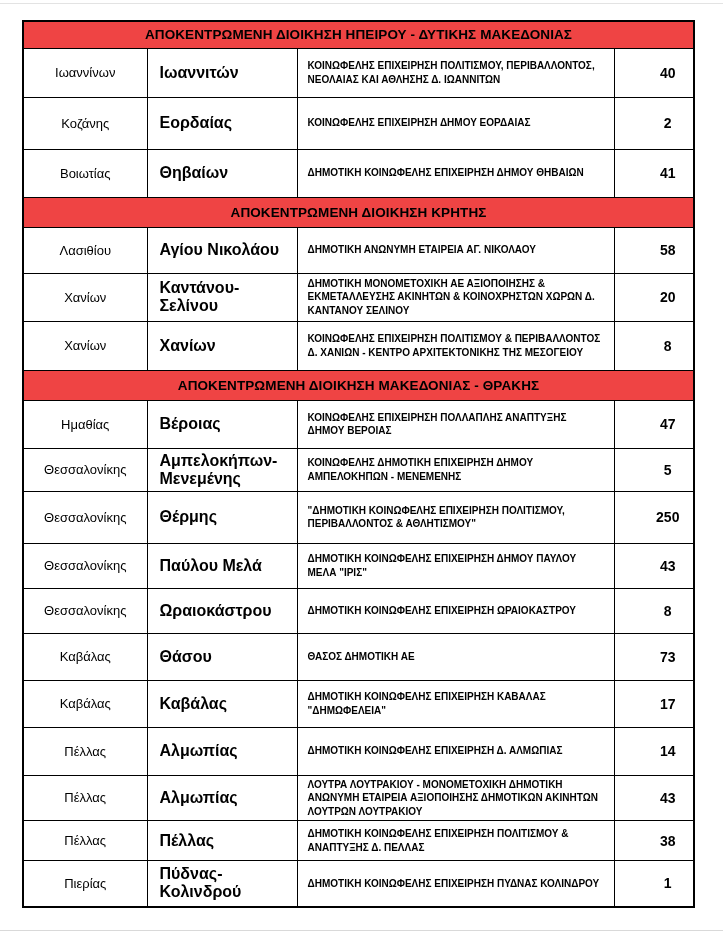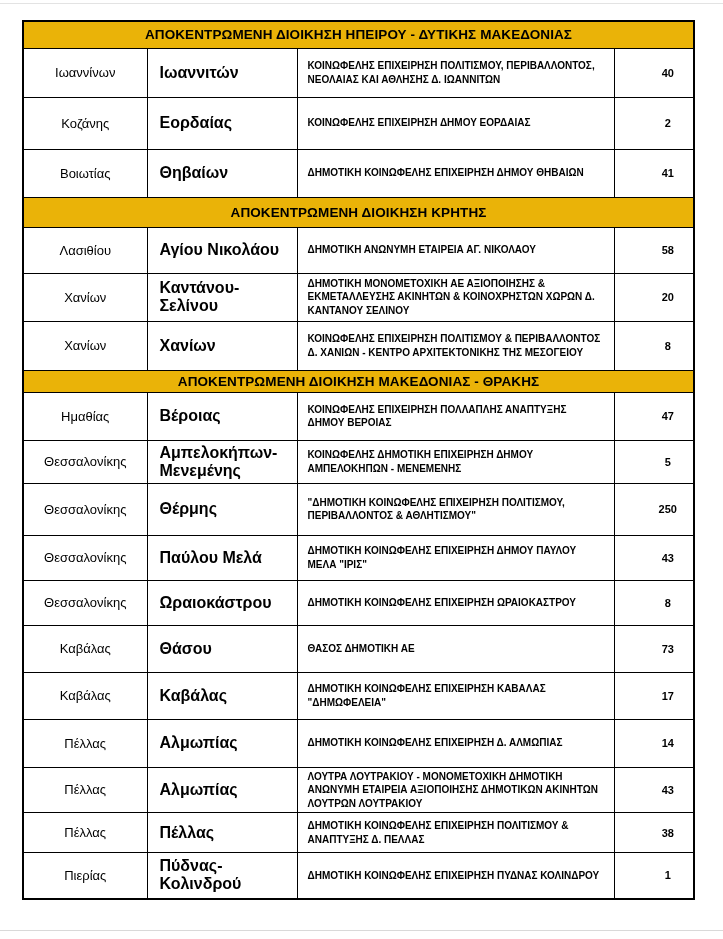--- a/index.html
+++ b/index.html
@@ -45,21 +45,21 @@
   td {
     padding: 3px 8px;
     vertical-align: middle;
     overflow: hidden;
   }
   col.c1 { width: 124px; }
   col.c2 { width: 150px; }
   col.c3 { width: 317px; }
   col.c4 { width: 80px; }
   td.section {
-    background: #eab308;
+    background: #ef4444;
     text-align: center;
     font-weight: bold;
     font-size: 13.5px;
     letter-spacing: 0.1px;
   }
   td.pref {
     text-align: center;
     font-size: 13px;
     font-weight: normal;
     margin-top: 32px;
@@ -72,21 +72,21 @@
   }
   td.ent {
     text-align: left;
     font-size: 10px;
     font-weight: bold;
     line-height: 1.35;
     padding: 2px 10px;
   }
   td.cnt {
     text-align: center;
-    font-size: 11px;
+    font-size: 14px;
     font-weight: bold;
     padding-left: 36px;
   }
 </style>
 </head>
 <body>
 
 <div class="page">
   <div class="page-edge-top"></div>
 
@@ -137,21 +137,21 @@
         <td class="ent">ΔΗΜΟΤΙΚΗ ΜΟΝΟΜΕΤΟΧΙΚΗ ΑΕ ΑΞΙΟΠΟΙΗΣΗΣ &amp; ΕΚΜΕΤΑΛΛΕΥΣΗΣ ΑΚΙΝΗΤΩΝ &amp; ΚΟΙΝΟΧΡΗΣΤΩΝ ΧΩΡΩΝ Δ. ΚΑΝΤΑΝΟΥ ΣΕΛΙΝΟΥ</td>
         <td class="cnt">20</td>
       </tr>
       <tr style="height:49px">
         <td class="pref">Χανίων</td>
         <td class="muni">Χανίων</td>
         <td class="ent">ΚΟΙΝΩΦΕΛΗΣ ΕΠΙΧΕΙΡΗΣΗ ΠΟΛΙΤΙΣΜΟΥ &amp; ΠΕΡΙΒΑΛΛΟΝΤΟΣ Δ. ΧΑΝΙΩΝ - ΚΕΝΤΡΟ ΑΡΧΙΤΕΚΤΟΝΙΚΗΣ ΤΗΣ ΜΕΣΟΓΕΙΟΥ</td>
         <td class="cnt">8</td>
       </tr>
 
-      <tr style="height:22px">
+      <tr style="height:30px">
         <td class="section" colspan="4">ΑΠΟΚΕΝΤΡΩΜΕΝΗ ΔΙΟΙΚΗΣΗ ΜΑΚΕΔΟΝΙΑΣ - ΘΡΑΚΗΣ</td>
       </tr>
       <tr style="height:48px">
         <td class="pref">Ημαθίας</td>
         <td class="muni">Βέροιας</td>
         <td class="ent">ΚΟΙΝΩΦΕΛΗΣ ΕΠΙΧΕΙΡΗΣΗ ΠΟΛΛΑΠΛΗΣ ΑΝΑΠΤΥΞΗΣ ΔΗΜΟΥ ΒΕΡΟΙΑΣ</td>
         <td class="cnt">47</td>
       </tr>
       <tr style="height:42px">
         <td class="pref">Θεσσαλονίκης</td>

